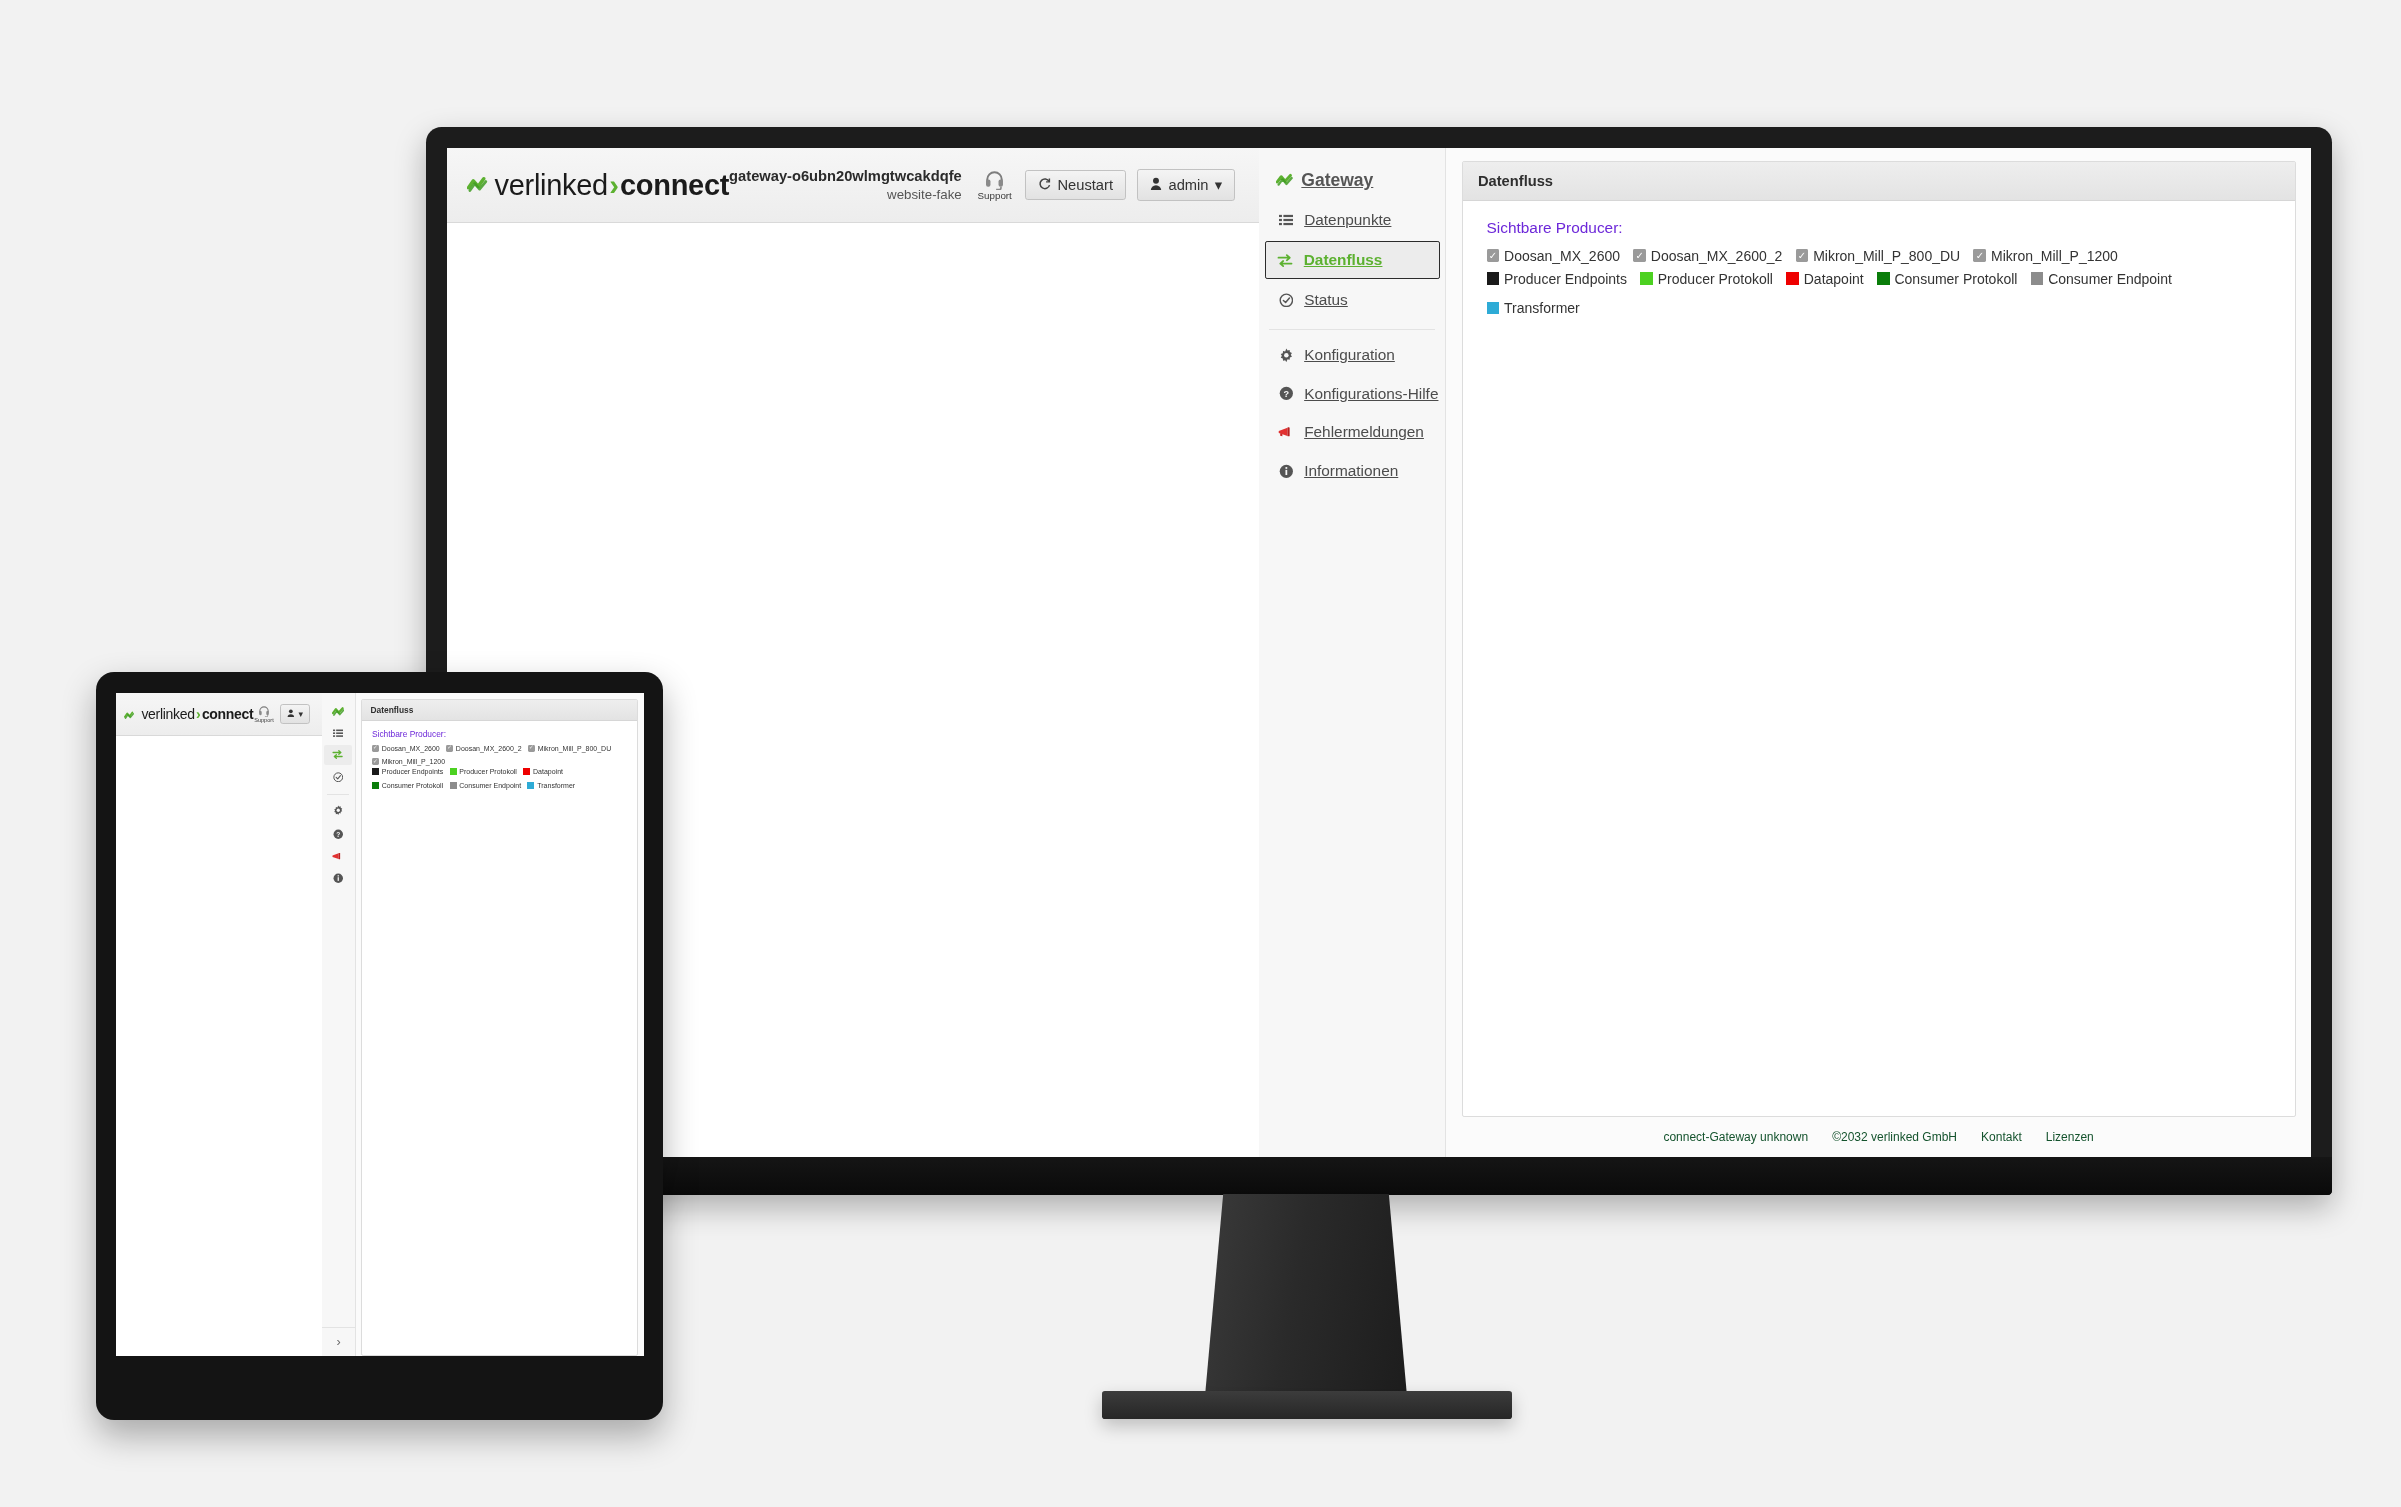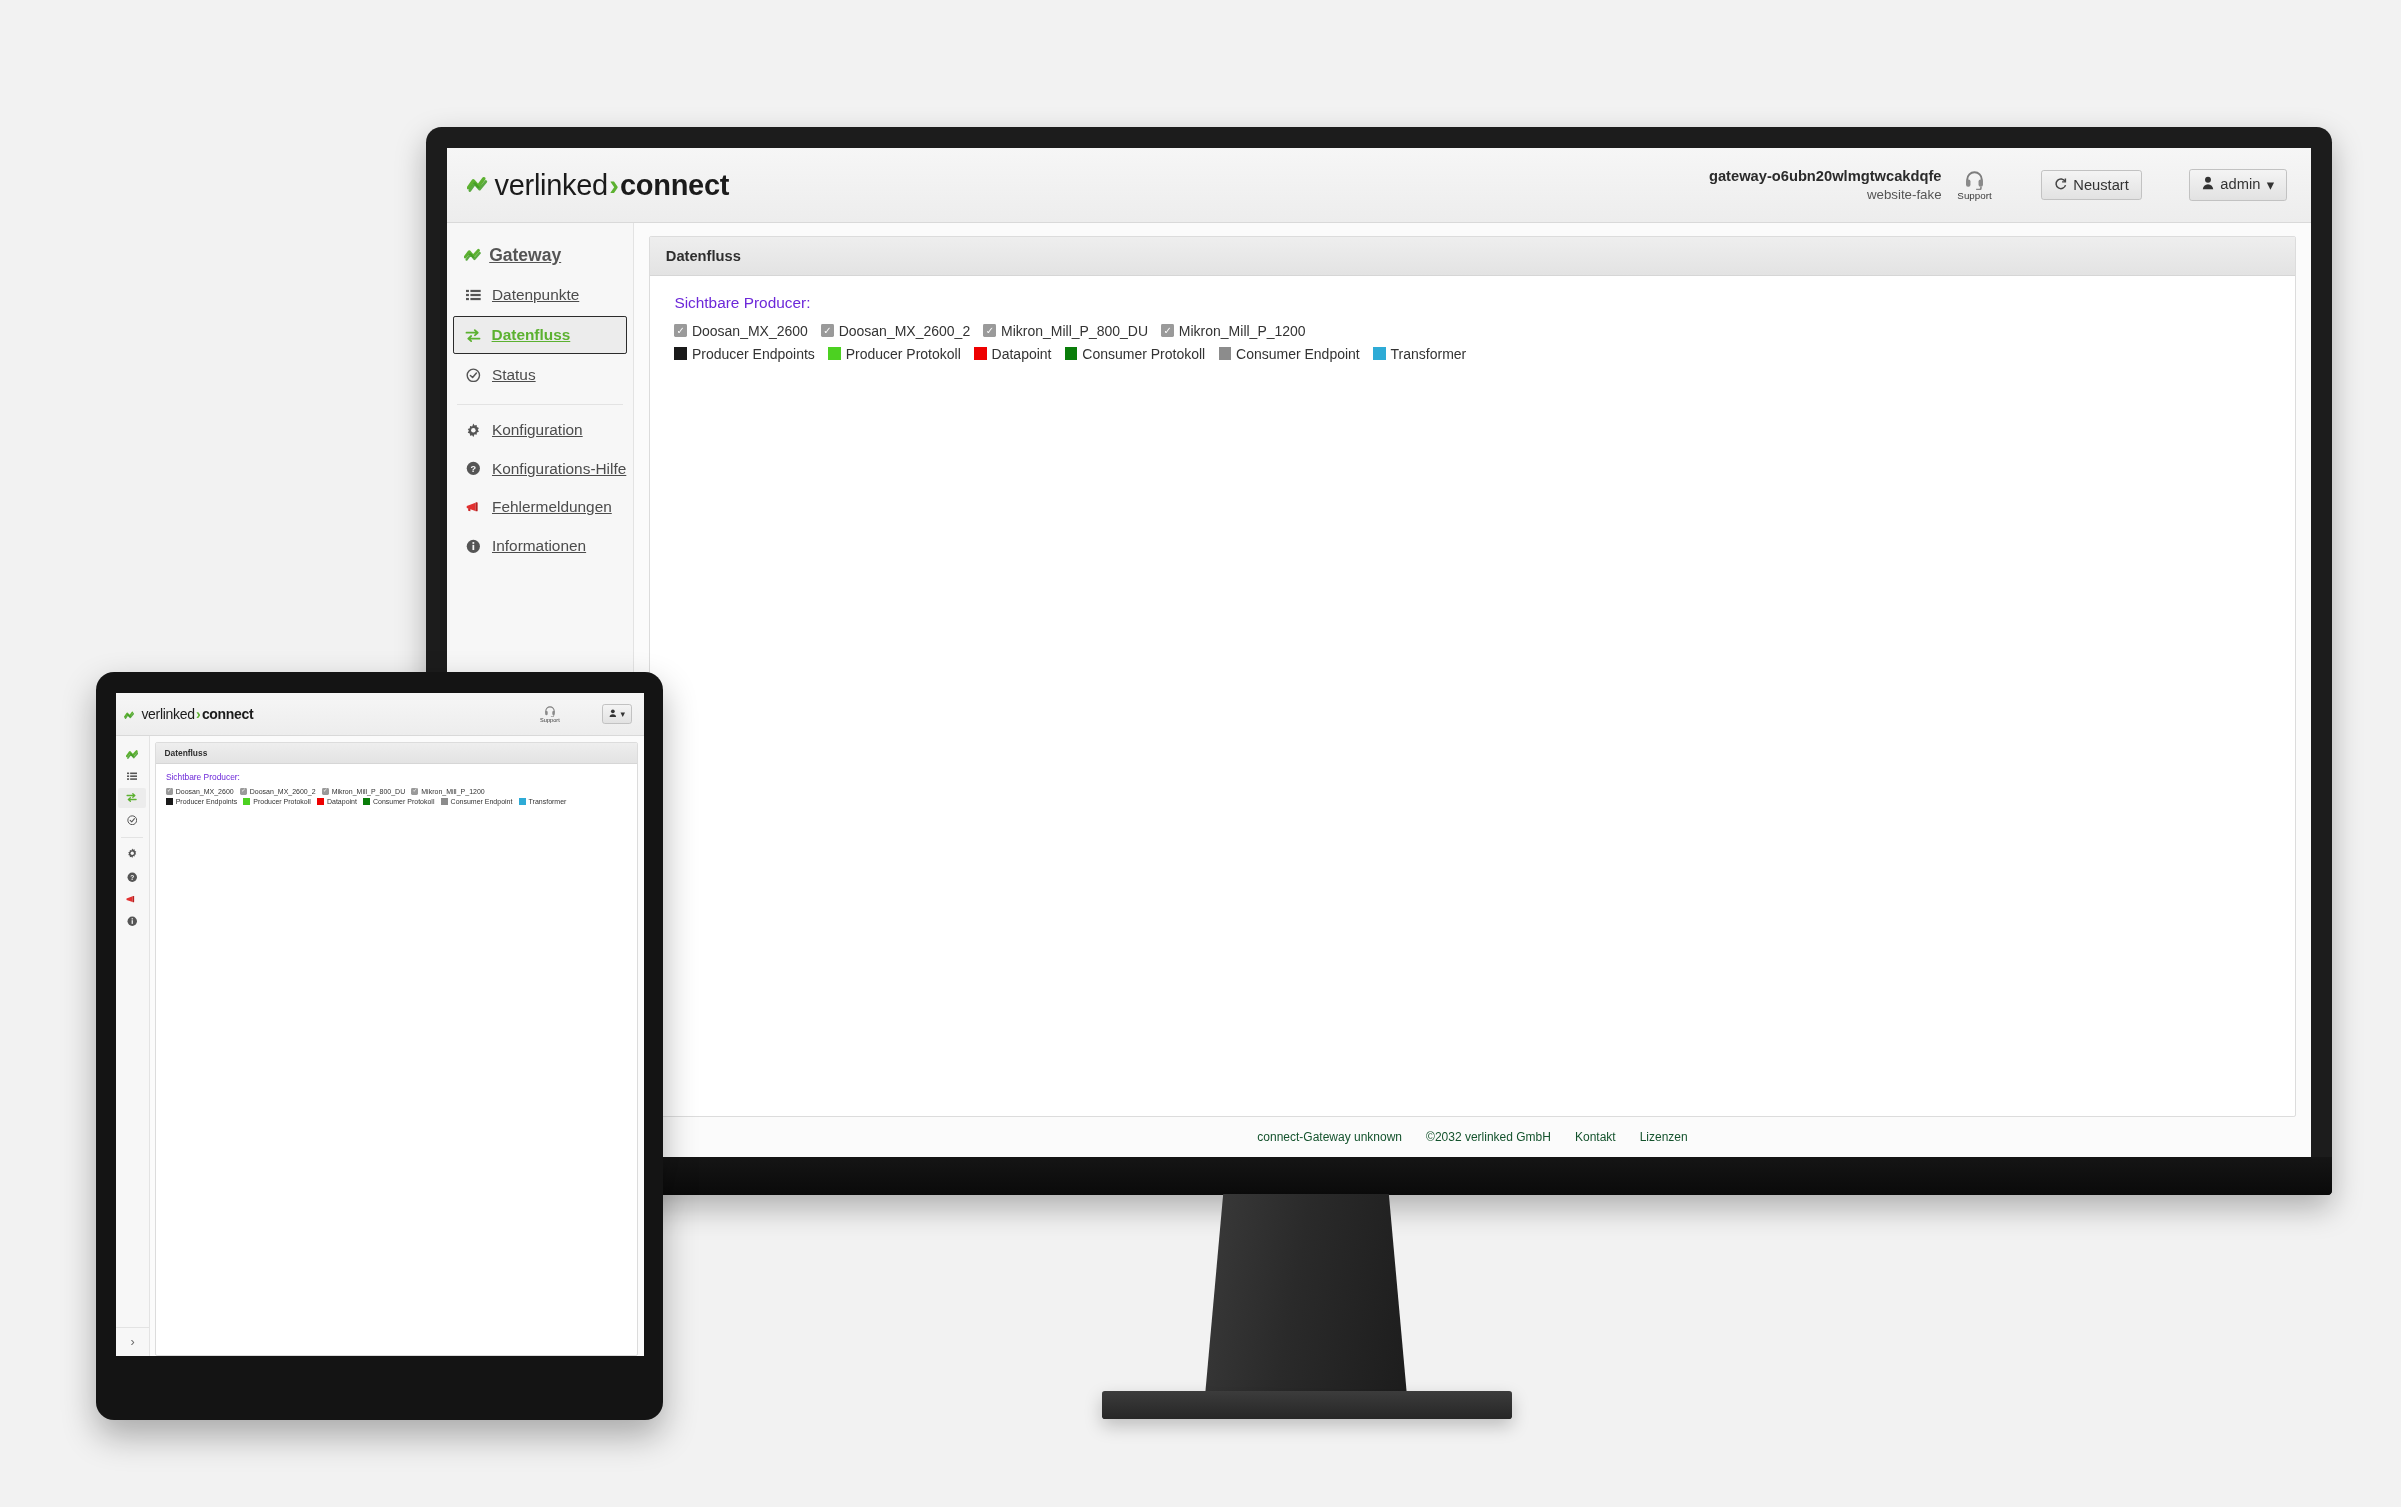--- a/index.html
+++ b/index.html
@@ -37,44 +37,44 @@
   }
   .base {
     position: absolute; left: 1102px; top: 1391px;
     width: 410px; height: 28px;
     background: linear-gradient(180deg,#3c3c3c,#262626);
     border-radius: 2.8px;
     box-shadow: 0 7px 18px rgba(0,0,0,0.22);
   }
 
   
-  .app { width: 100%; height: 100%; background: #ffffff; display: flex; flex-direction: column; }
+  .app { width: 100%; height: 100%; background: #ffffff; display: flex; flex-direction: row; }
   .app-header {
     height: 75px; background: linear-gradient(180deg,#f6f6f6,#ededed);
     border-bottom: 0.7px solid #d9d9d9;
     display: flex; align-items: center; justify-content: space-between;
     padding: 0 24px 0 19.5px; flex: 0 0 auto;
   }
   .brand { display: flex; align-items: center; gap: 7px; }
   .brand-logo { width: 21px; height: 18px; }
   .brand-text { font-size: 29px; color: #1b1b1b; letter-spacing: -0.3px; white-space: nowrap; }
   .brand-text .chev { color: #5cb130; font-weight: 700; padding: 0 1.4px; }
   .brand-text .bold { font-weight: 700; }
 
   .header-right { display: flex; align-items: center; gap: 11.2px; }
   .gw-block { text-align: right; line-height: 1.3; margin-right: 2.8px; }
   .gw-id { font-size: 14.7px; font-weight: 700; color: #2b2b2b; white-space: nowrap; }
   .gw-sub { font-size: 13.3px; color: #555; }
   .support { display: flex; flex-direction: column; align-items: center; width: 38px; }
   .support-label { font-size: 9.8px; color: #3b3b3b; margin-top: -1.4px; }
   .btn {
-    display: inline-flex; gap: 6.3px;
+    display: inline-flex; align-items: center; gap: 6.3px;
     background: linear-gradient(180deg,#f4f4f4,#e2e2e2);
     border: 0.7px solid #c2c2c2; border-radius: 2.8px;
-    padding: 6.3px 12px; font-size: 14.7px; color: #333; white-space: nowrap; margin-left: 36px;
+    padding: 6.3px 12px; font-size: 14.7px; color: #333; white-space: nowrap;
   }
   .btn .ic { display: inline-block; }
 
   .app-body { flex: 1 1 auto; display: flex; min-height: 0; }
 
   
   .sidebar {
     width: 187px; flex: 0 0 187px; background: #f7f7f7;
     border-right: 0.7px solid #e3e3e3; padding-top: 9.8px;
   }

